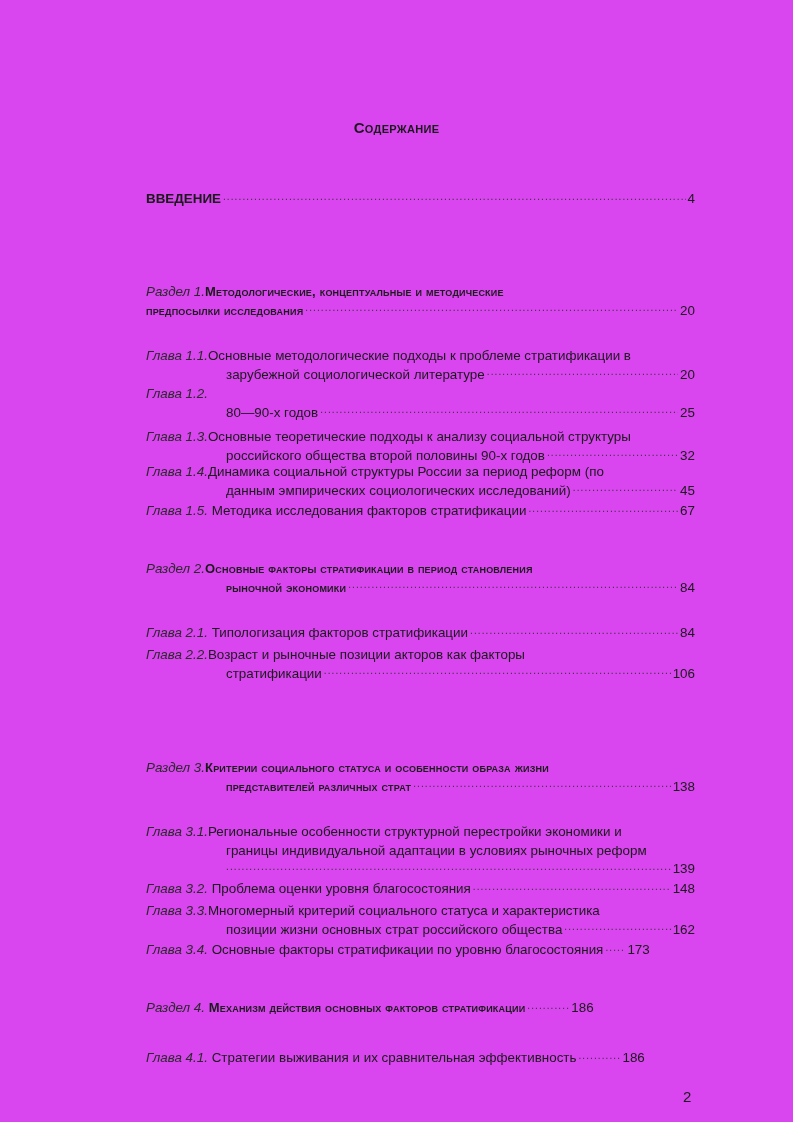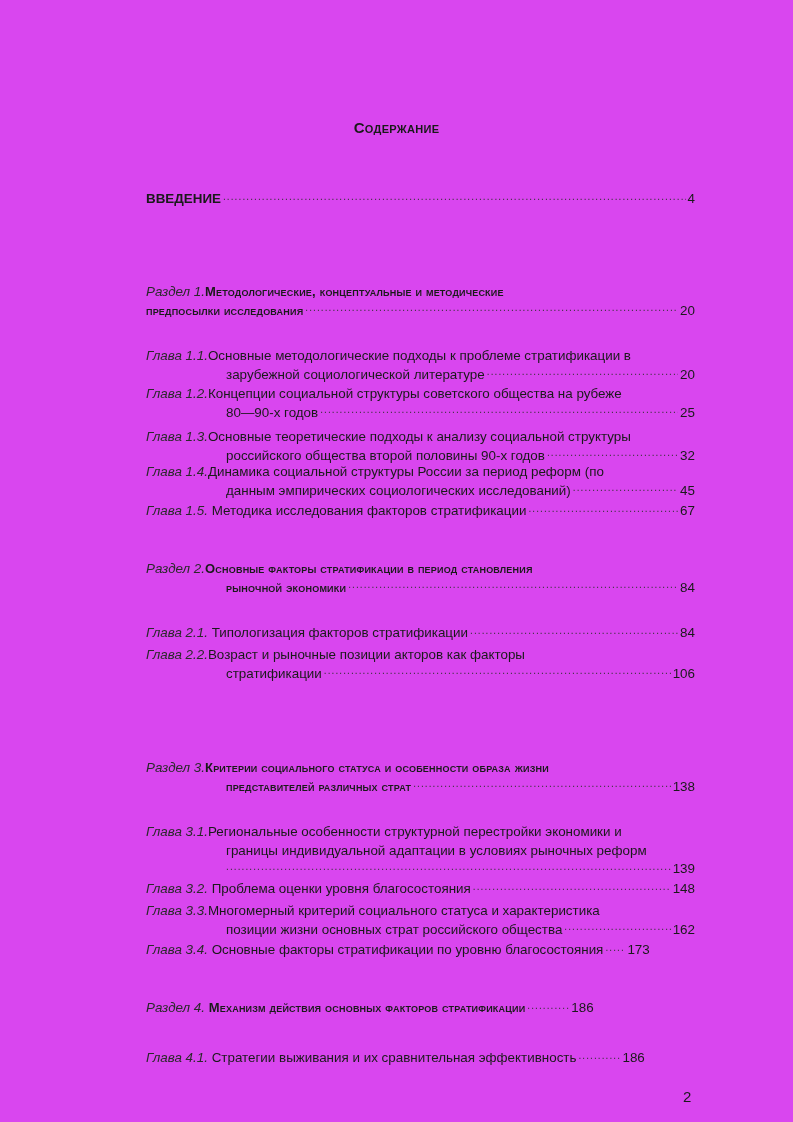--- a/index.html
+++ b/index.html
@@ -127,21 +127,20 @@
     <div class="row cont">
       <span>зарубежной социологической литературе</span>
       <span class="leader"></span>
       <span class="page-num">20</span>
     </div>
   </div>
 
   <div class="entry" style="top:343px;">
     <div class="row just">
       <span class="label">Глава 1.2.</span>
-      <span>Концепции социальной структуры советского общества  на рубеже</span>
     </div>
     <div class="row cont">
       <span>80—90-х годов</span>
       <span class="leader"></span>
       <span class="page-num">25</span>
     </div>
   </div>
 
   <div class="entry" style="top:386px;">
     <div class="row just">

